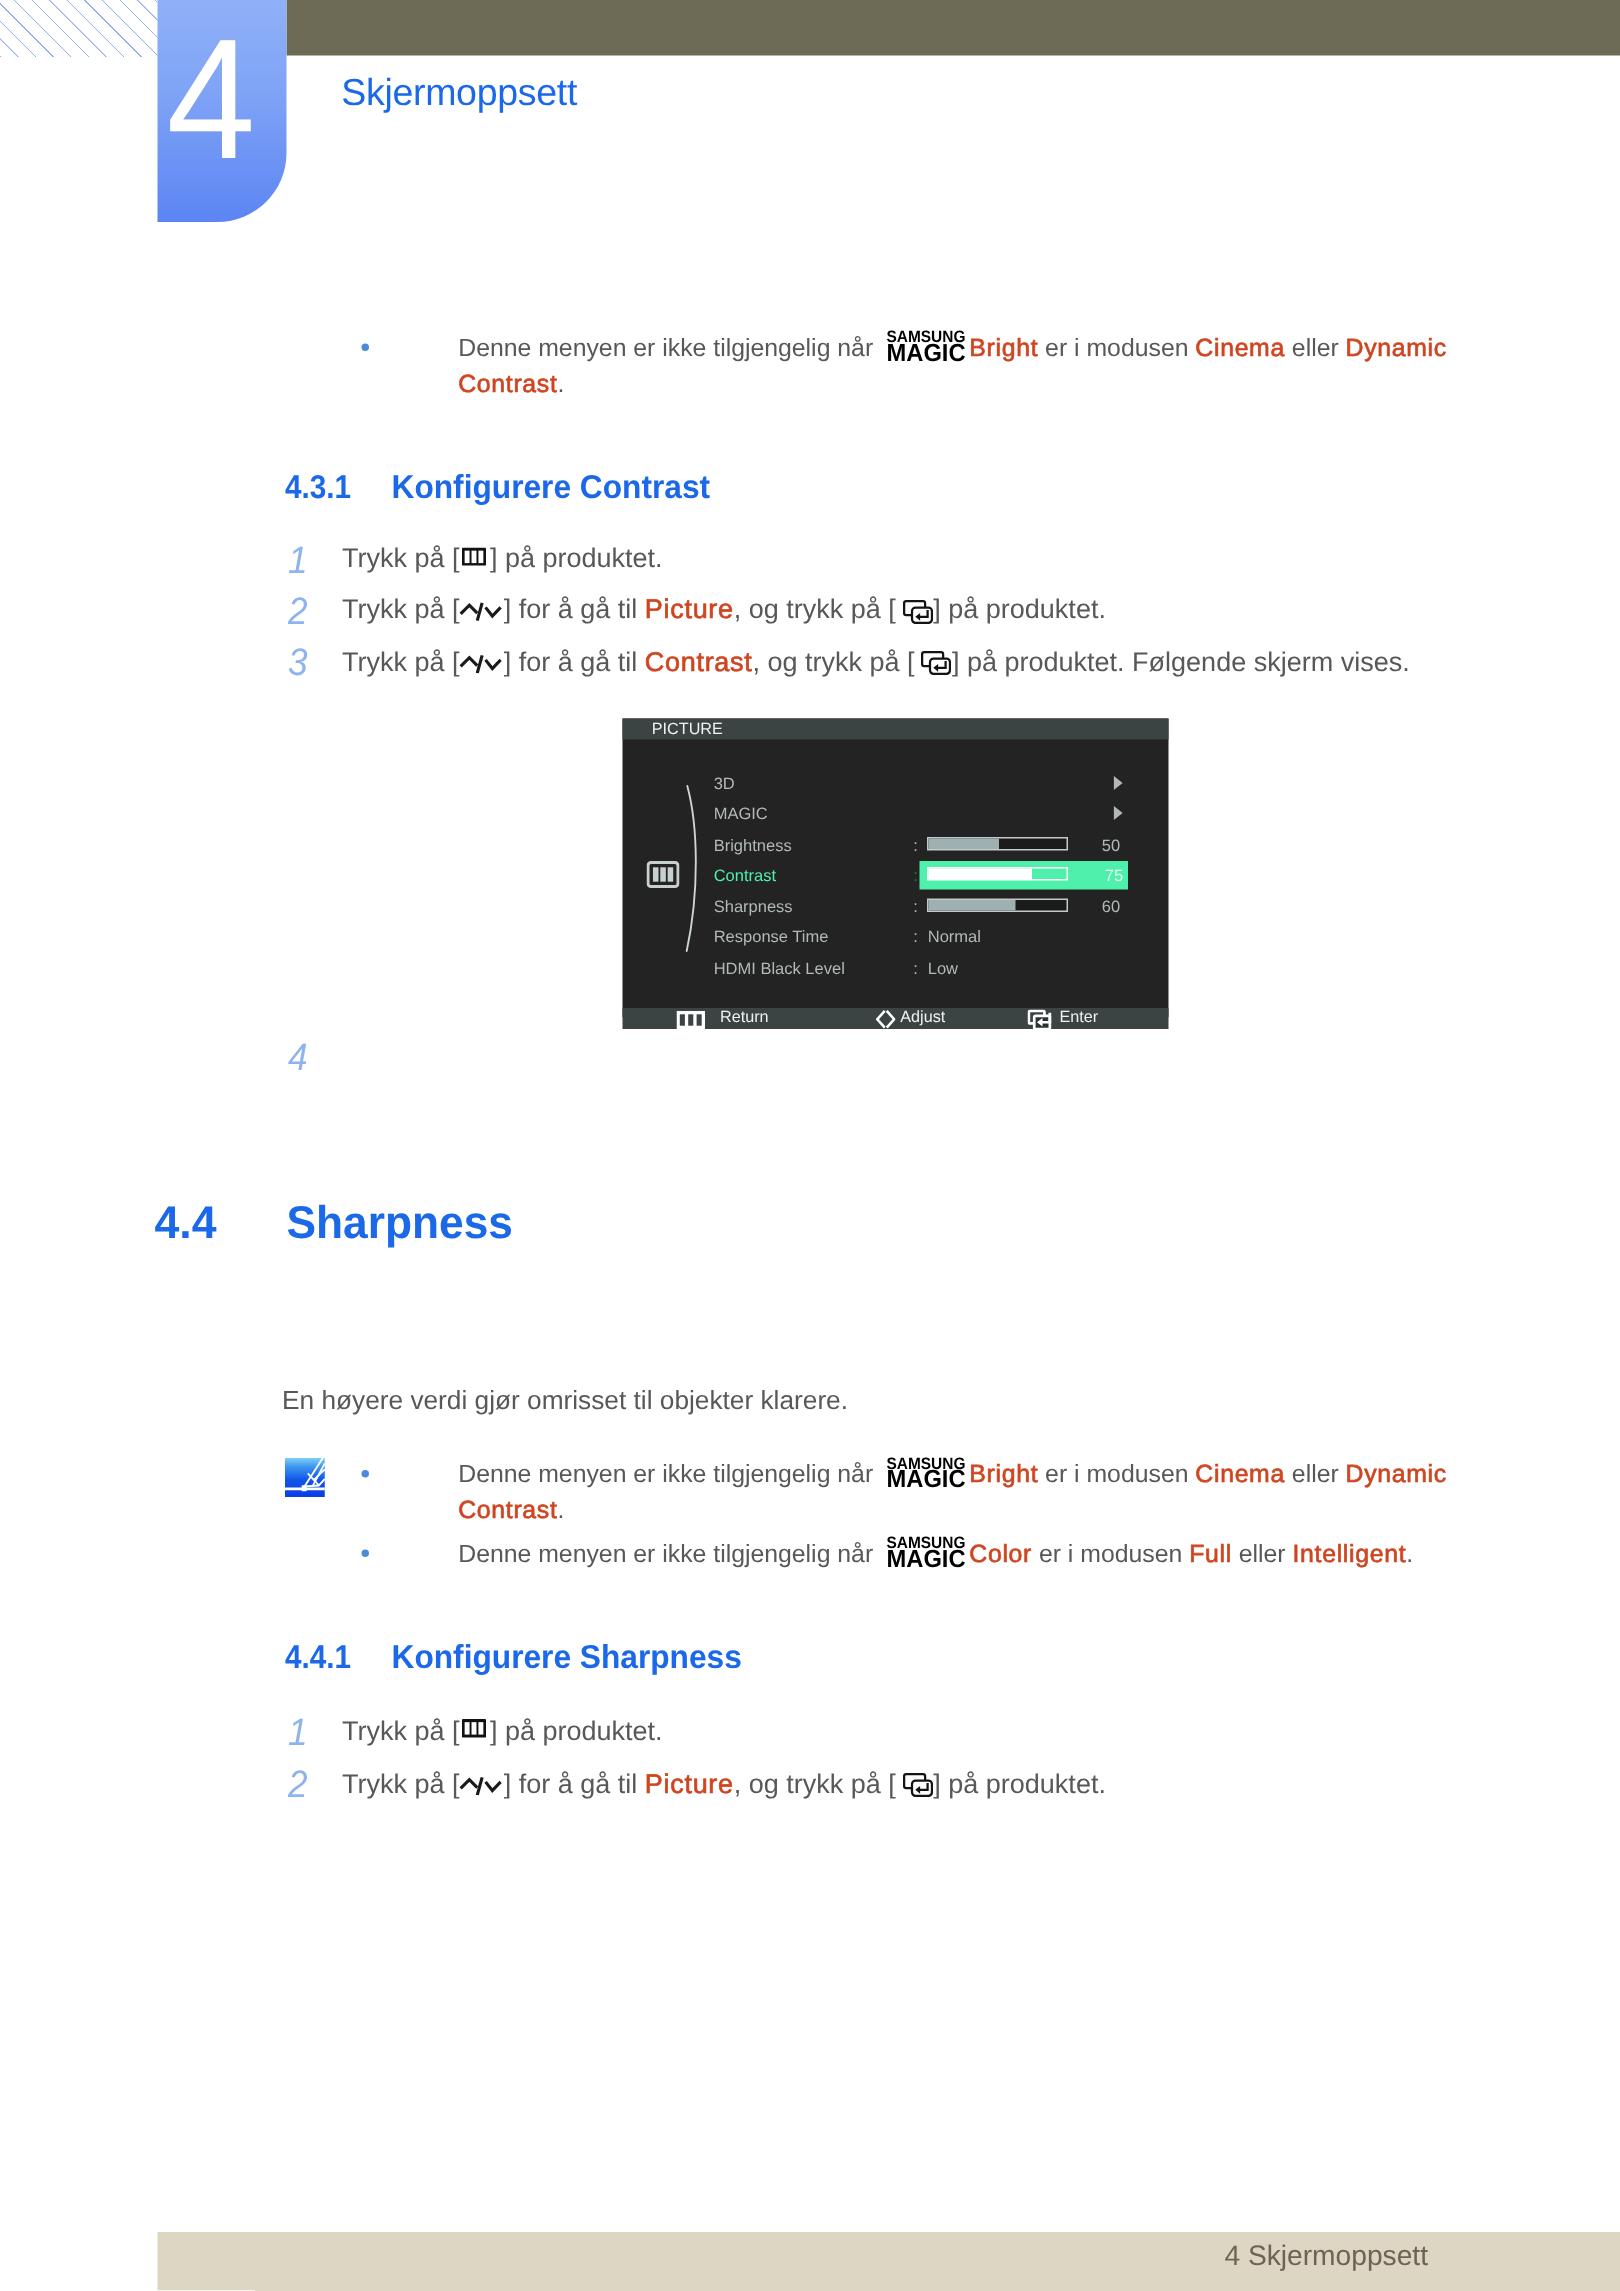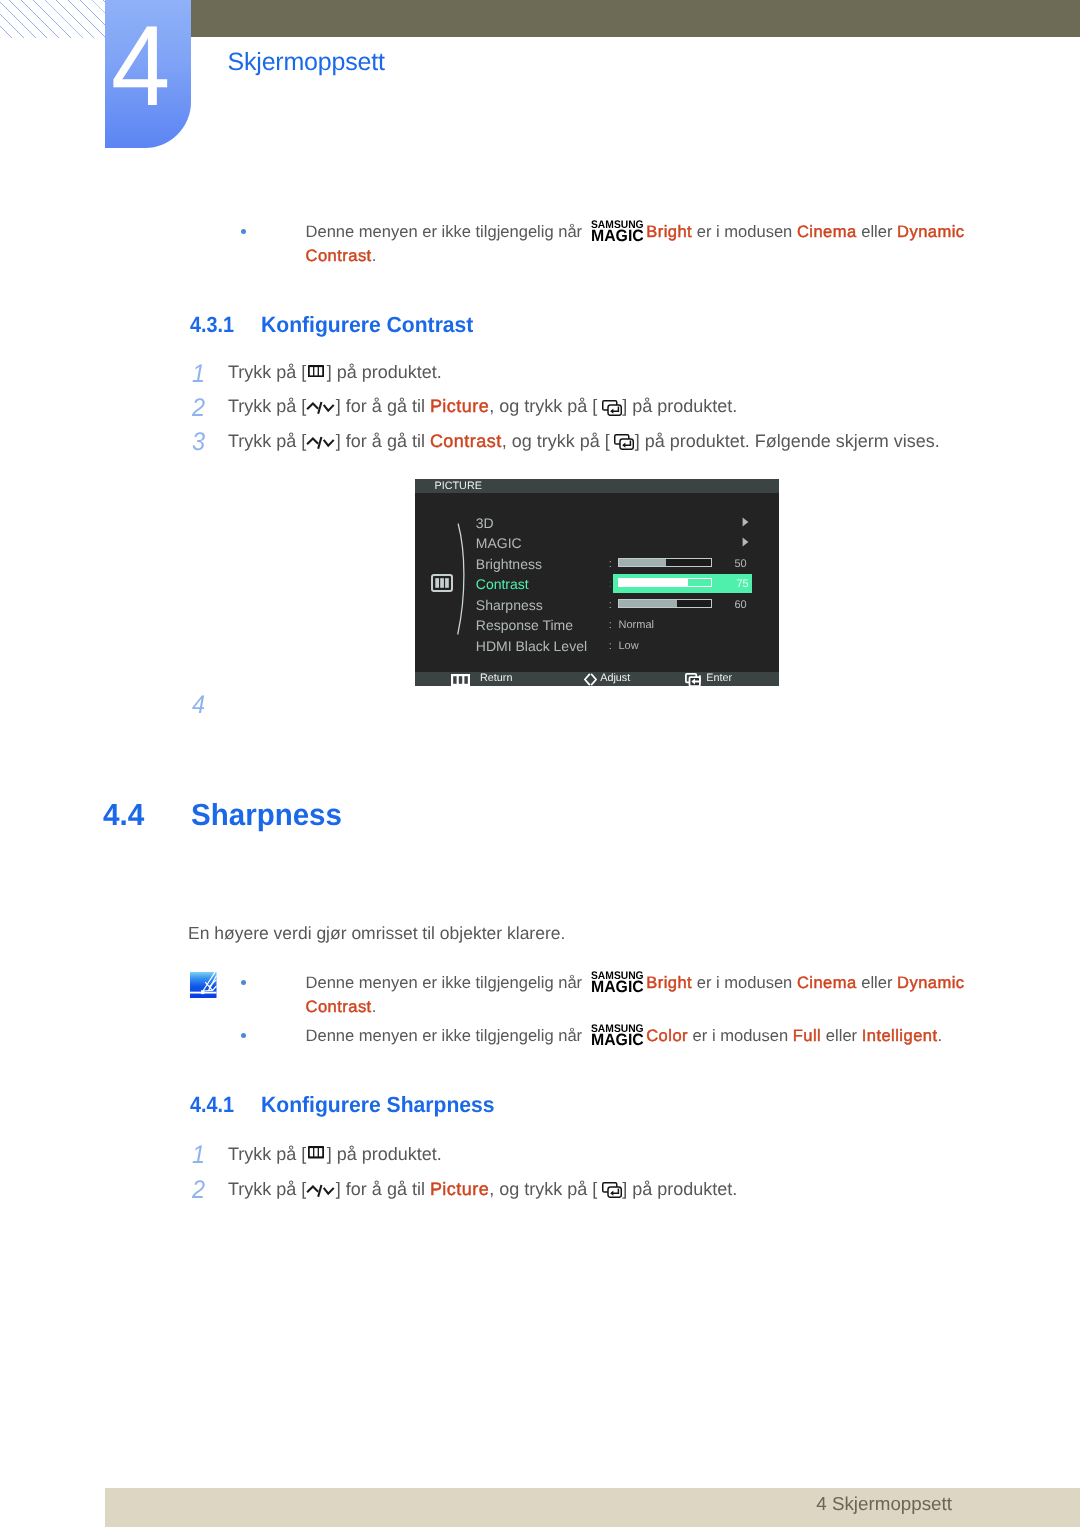--- a/index.html
+++ b/index.html
@@ -69,21 +69,21 @@
   .osd{position:absolute;left:415px;top:479px;width:364px;height:199px;background:#232323;}
   .osd-title{position:absolute;left:0;top:0;width:364px;height:14px;background:#3b4343;}
   .osd-title span{position:absolute;left:19.5px;top:-0.5px;color:#eef1f0;font-size:10.8px;line-height:14px;}
   .osd-curve{position:absolute;left:40px;top:44px;}
   .osd-ic{position:absolute;left:15.5px;top:95px;}
   .osd-foot{position:absolute;left:0;top:192.5px;width:364px;height:14.5px;background:#3b4343;}
   .ofic{position:absolute;top:1px;}
   .oflbl{position:absolute;top:-0.2px;color:#eef1f0;font-size:10.8px;line-height:15px;}
 
   .orow{position:absolute;left:0;width:364px;height:20.5px;}
-  .olbl{position:absolute;left:60.8px;top:3.2px;color:#b2b9b8;font-size:14px;line-height:11px;}
+  .olbl{position:absolute;left:60.8px;top:3.2px;color:#b2b9b8;font-size:11px;line-height:11px;}
   .ocol{position:absolute;left:193.8px;top:3.2px;color:#b2b9b8;font-size:11px;line-height:11px;}
   .oval{position:absolute;left:203.5px;top:3.2px;color:#b2b9b8;font-size:11px;line-height:11px;}
   .obar{position:absolute;left:202.5px;top:2px;width:94px;height:9px;
         box-sizing:border-box;border:1px solid #c3cbca;background:#1b1b1b;display:block;}
   .ofill{position:absolute;left:0;top:0;height:7px;background:#9fb0b0;display:block;}
   .onum{position:absolute;left:319.5px;top:3.2px;color:#b2b9b8;font-size:11px;line-height:11px;}
   .oarw{position:absolute;left:327px;top:2px;}
   .selbg{position:absolute;left:198px;top:-2.5px;width:139px;height:19px;background:#4ef0ab;}
   .sel .olbl{color:#4ef0ab;}
   .sel .ocol{color:#0f7f58;}

